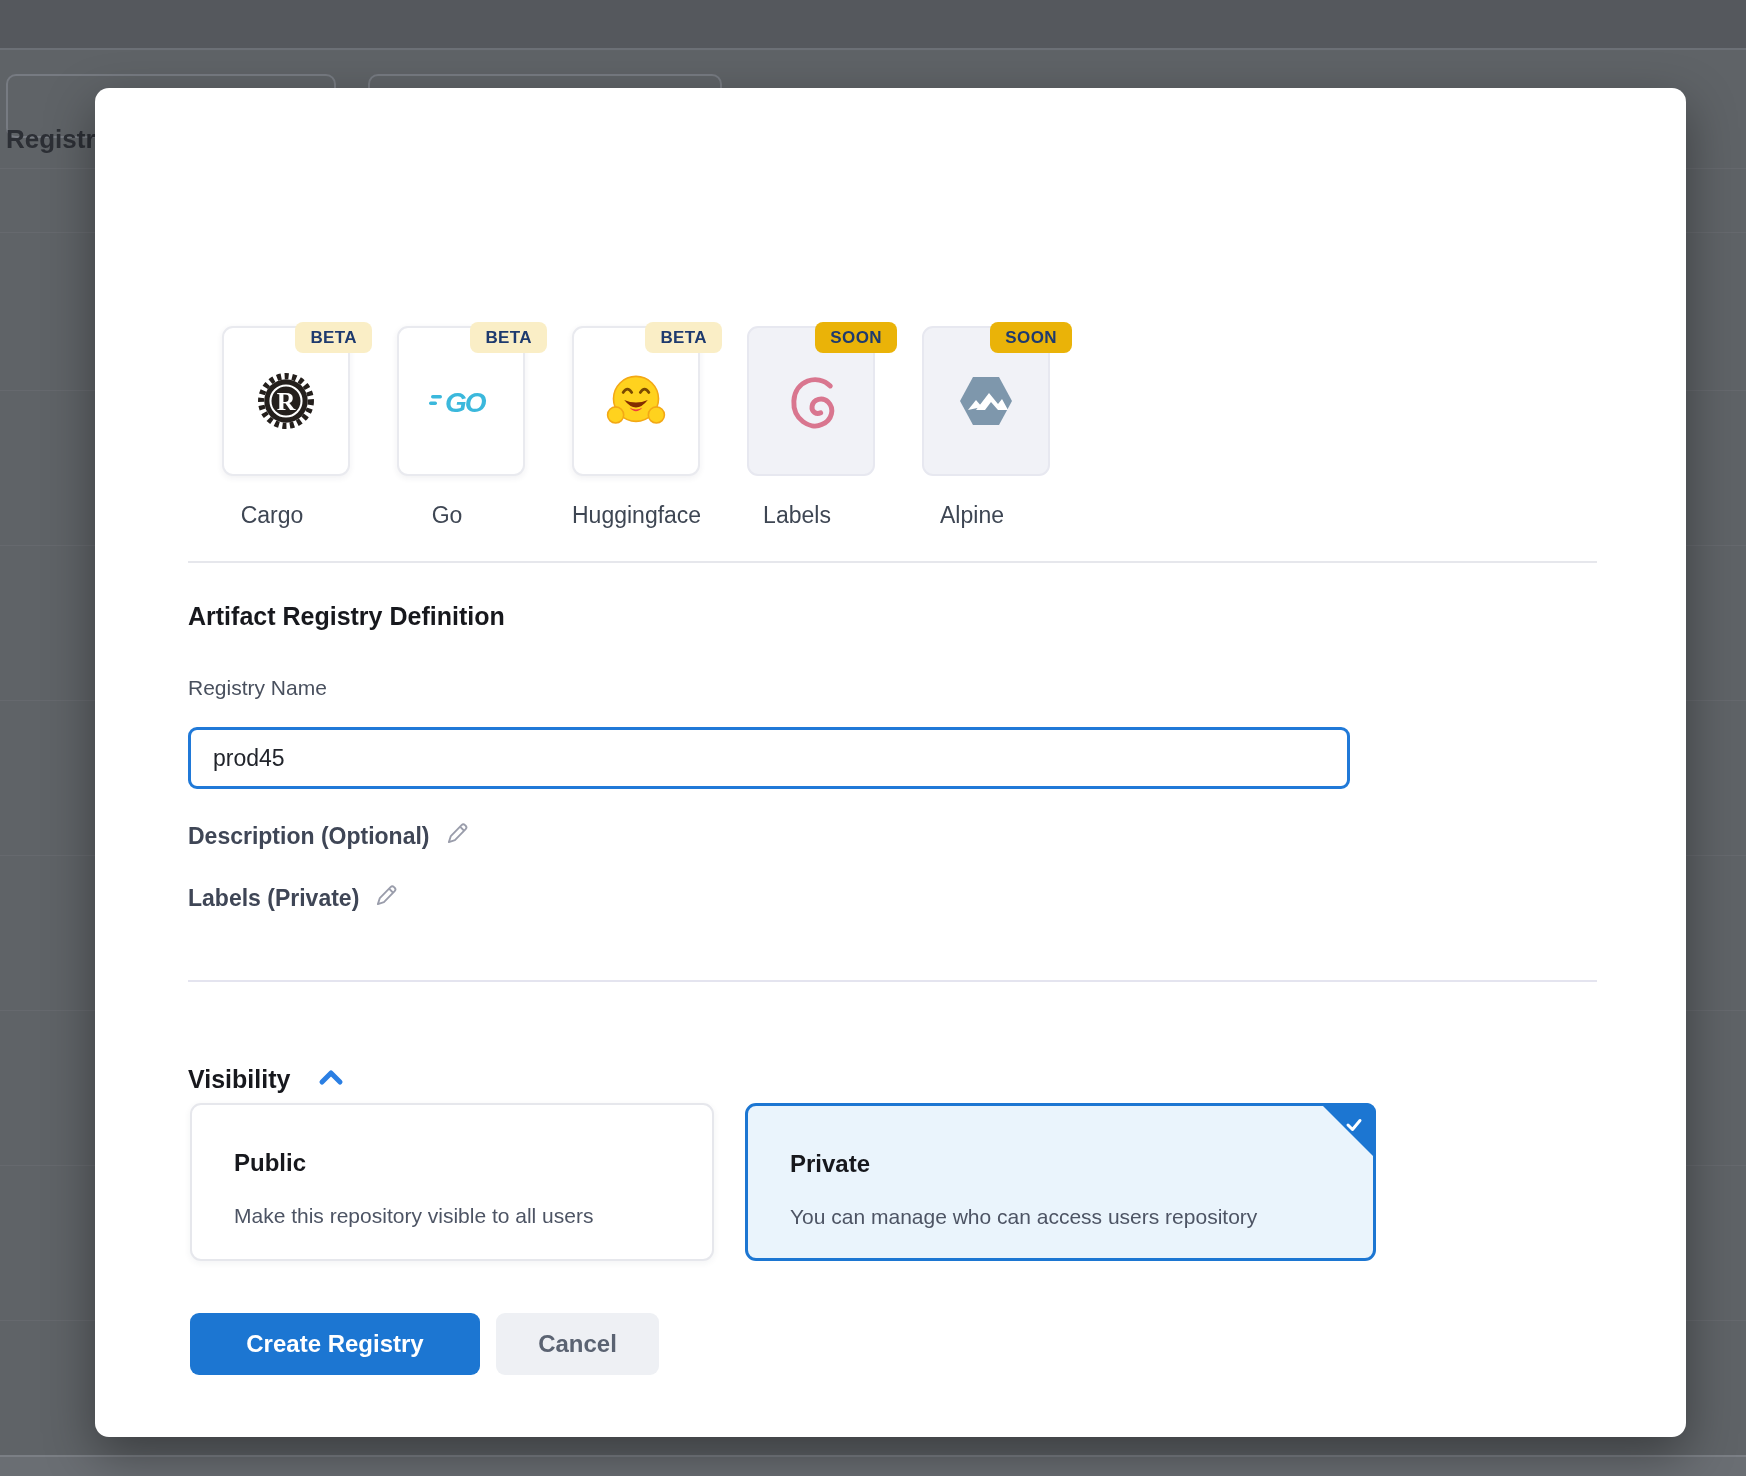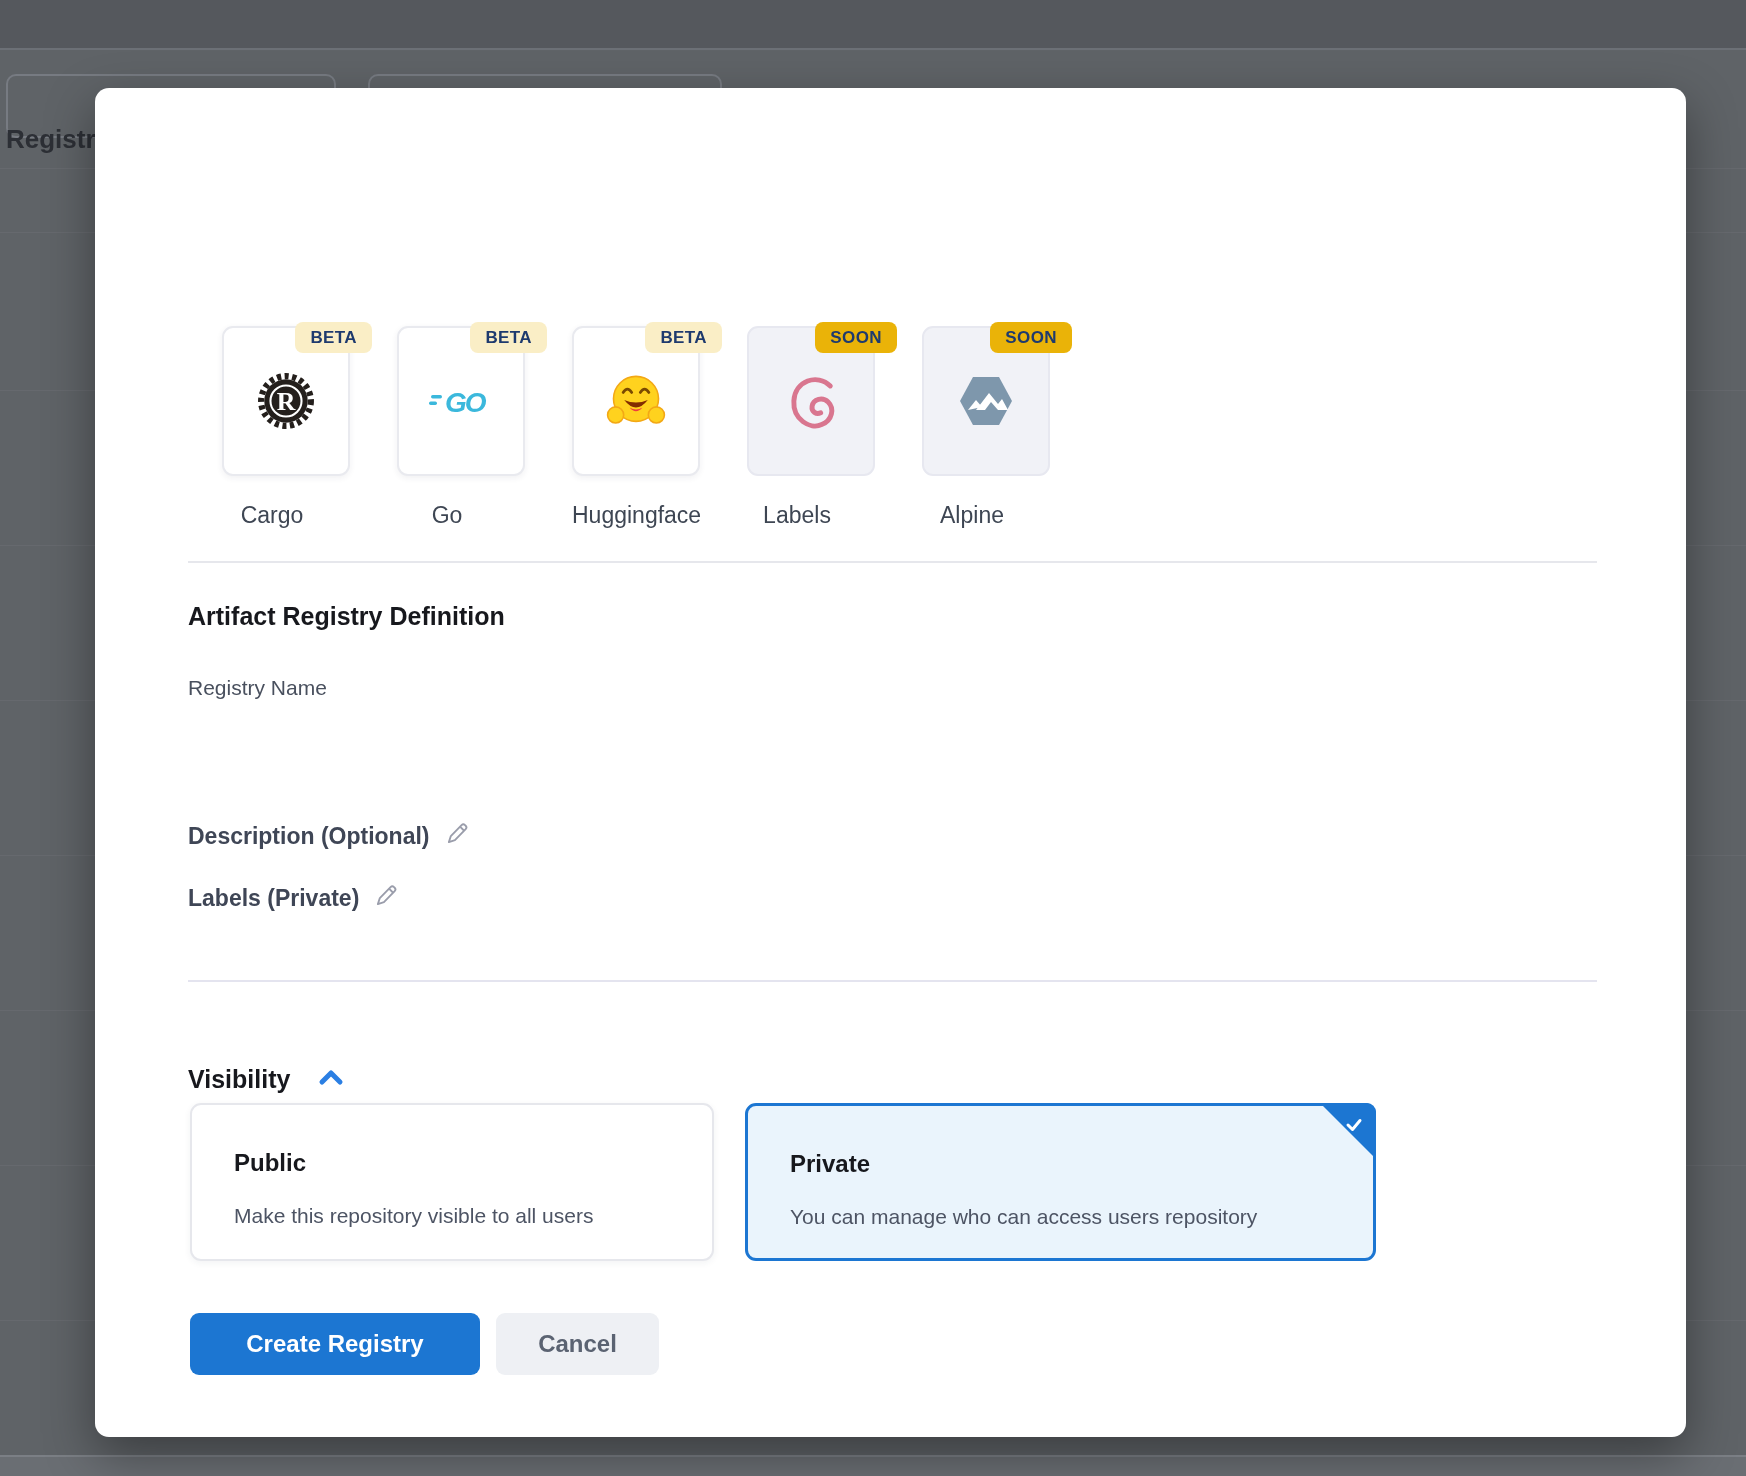--- a/index.html
+++ b/index.html
@@ -172,20 +172,21 @@
           <path d="M18 37 L31 20 L40 31 L44 26 L50 37 L40 37 L33 29 L27 37 Z" fill="#ffffff"></path>
         </svg>
       </div>
       <div class="pkg-label">Alpine</div>
     </div>
 
     <div class="divider d1"></div>
 
     <div class="section-heading ard-heading">Artifact Registry Definition</div>
     <div class="field-label">Registry Name</div>
+    <input class="name-input" type="text" value="prod45" style="">
 
     <div class="opt-row desc">
       <span class="opt-label">Description (Optional)</span>
       <span class="pencil">
         <svg width="26" height="26" viewBox="0 0 24 24">
           <path d="M4.5 19.5 l1.8-5.6 L16.2 3.8 a2.3 2.3 0 0 1 3.2 0 l0.6 0.6 a2.3 2.3 0 0 1 0 3.2 L10.1 17.7 4.5 19.5 z" fill="none" stroke="#9a9dab" stroke-width="1.7" stroke-linejoin="round"></path>
           <line x1="14.8" y1="5.2" x2="18.6" y2="9" stroke="#9a9dab" stroke-width="1.7"></line>
         </svg>
       </span>
     </div>

